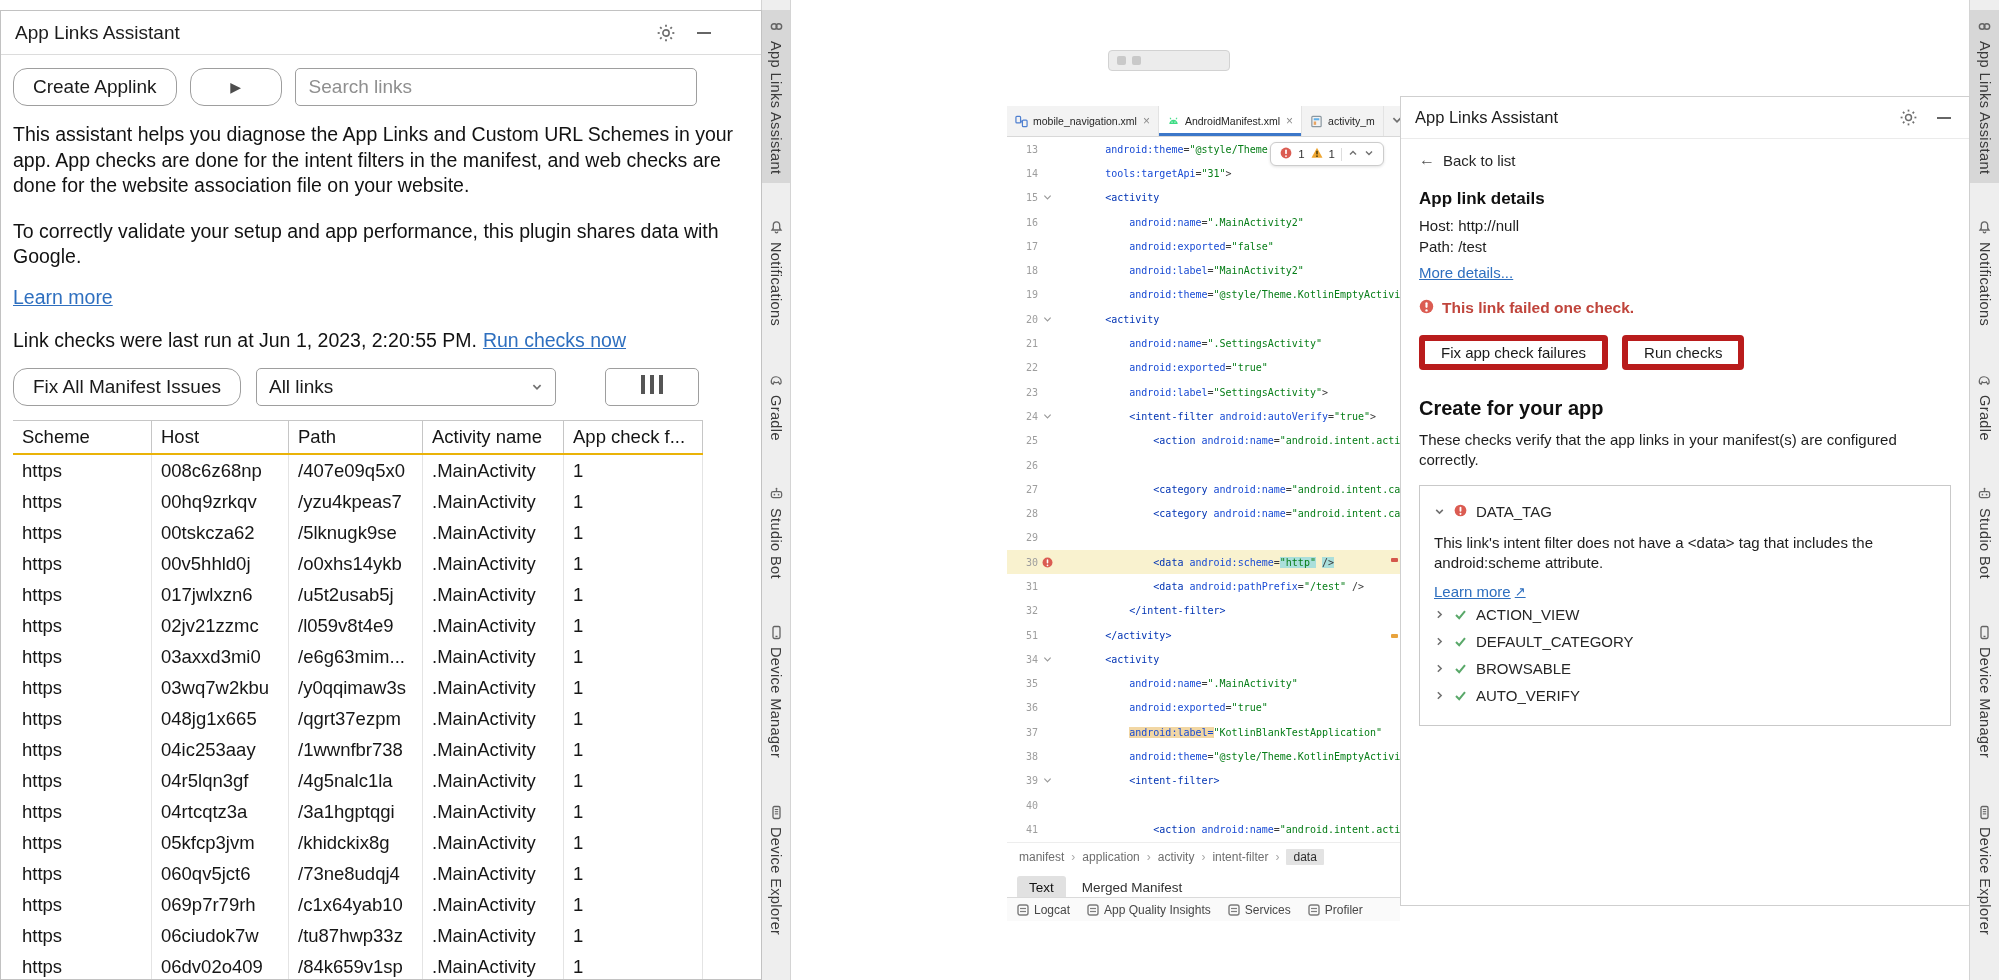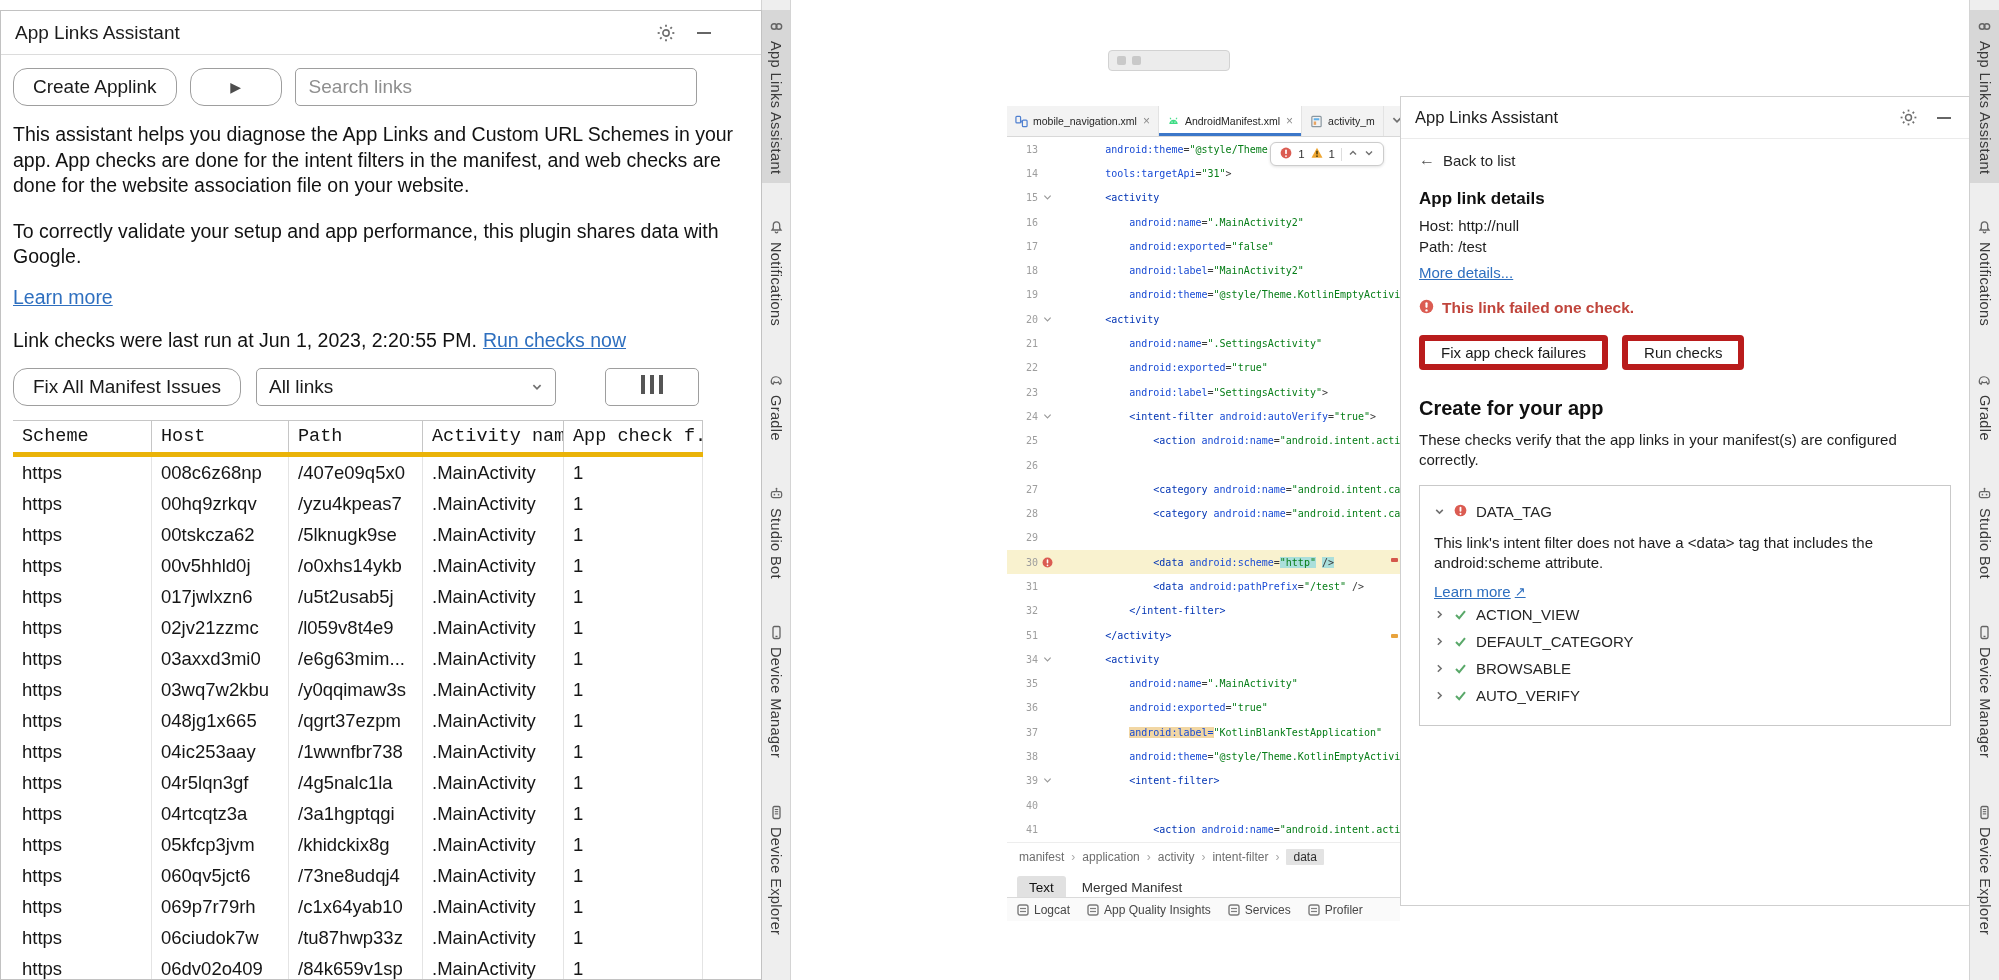--- a/index.html
+++ b/index.html
@@ -24,21 +24,21 @@
   .lw-learn{display:inline-block;margin:16px 0 0 12px;font-size:19.5px;}
   .lw-lastrun{margin:20px 14px 0 12px;font-size:19.5px;color:#121212;}
   .lw-lastrun .link{margin-left:6px;}
   .lw-controls{display:flex;align-items:center;gap:15px;margin:16px 62px 0 12px;}
   .dropdown{width:300px;height:38px;border:1px solid #9e9e9e;border-radius:5px;display:flex;align-items:center;padding:0 12px;font-size:19px;color:#1a1a1a;background:#fff;}
   .dropdown .dd-val{flex:1;}
   .btn.cols{width:94px;padding:0;margin-left:auto;border-radius:5px;}
   .cols-icon i{display:inline-block;width:4px;height:19px;background:#555;margin:0 2.5px;}
   .lw-table{margin:14px 0 0 12px;width:690px;}
   .lt-hrow,.lt-row{display:grid;grid-template-columns:139px 137px 134px 141px 139px;}
-  .lt-hrow{border-top:1px solid #c6c6c6;border-bottom:5px solid #eab308;font-family:Liberation Mono, monospace;}
+  .lt-hrow{border-top:1px solid #c6c6c6;border-bottom:2px solid #eab308;}
   .lt-hcell{font-size:18.5px;color:#141414;padding:5px 9px;border-right:1px solid #c6c6c6;white-space:nowrap;overflow:hidden;}
   .lt-cell{font-size:18.5px;color:#161616;padding:0 9px;height:31px;line-height:31px;border-right:1px solid #e4e4e4;white-space:nowrap;overflow:hidden;}
 
   
   .stripe{position:absolute;top:0;width:30px;height:980px;background:#eeeeee;display:flex;flex-direction:column;align-items:center;padding-top:10px;gap:28px;z-index:2;}
   .stripe-left{left:761px;border-left:1px solid #d4d4d4;border-right:1px solid #d4d4d4;}
   .stripe-right{left:1969px;border-left:1px solid #d4d4d4;}
   .stripe-item{display:flex;flex-direction:column;align-items:center;gap:7px;padding:9px 0;width:100%;}
   .stripe-item.selected{background:#d7d7d7;}
   .stripe-label{writing-mode:vertical-rl;font-size:14.5px;color:#3a3a3a;letter-spacing:.4px;}

